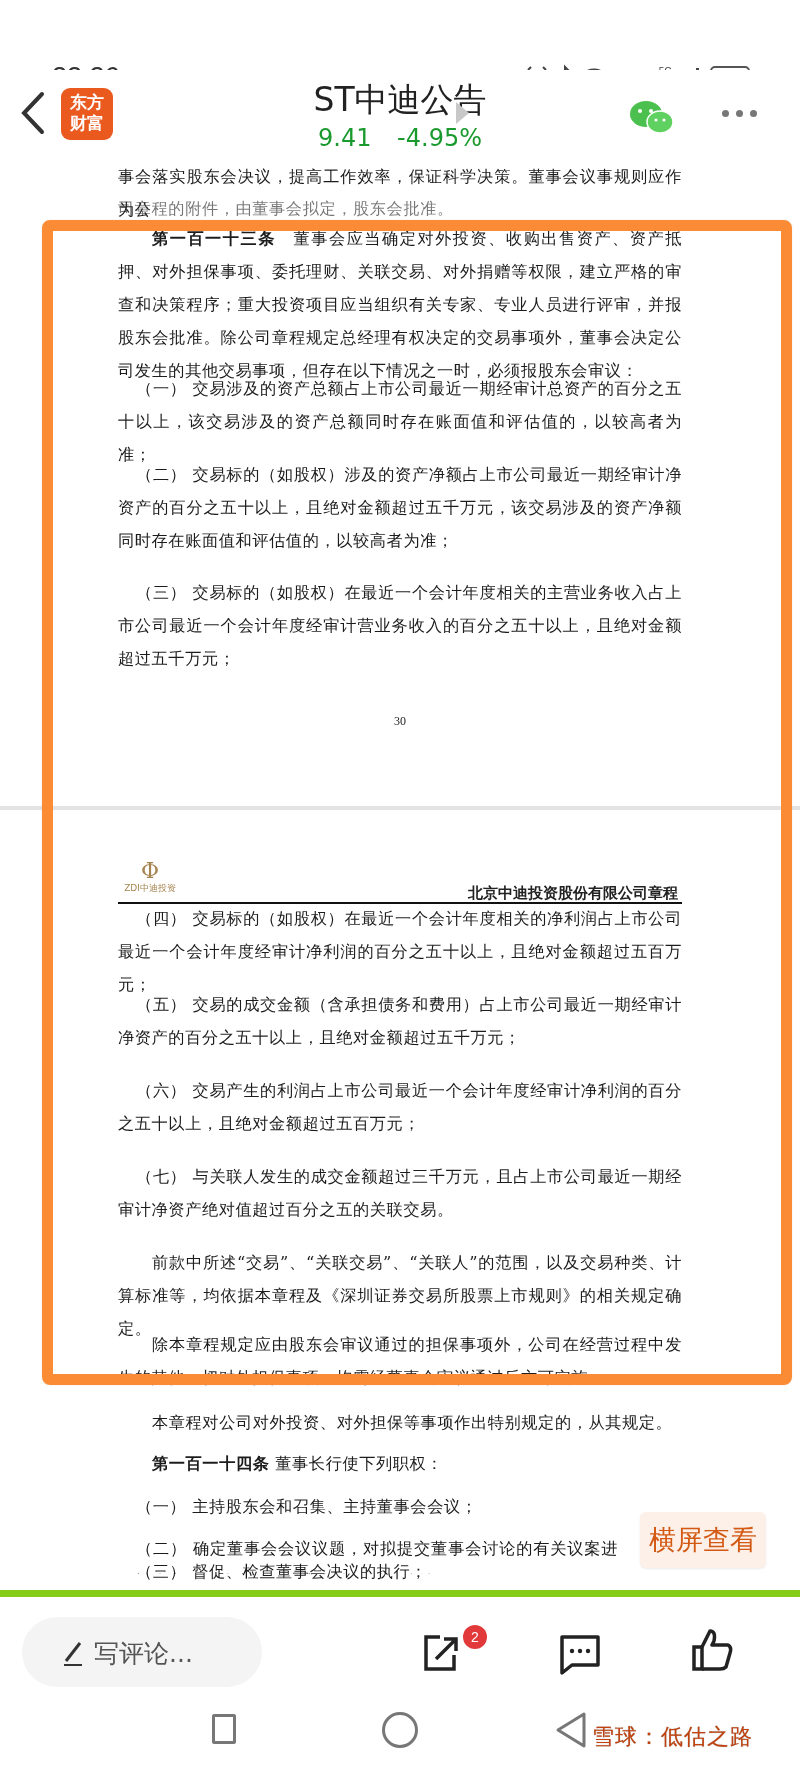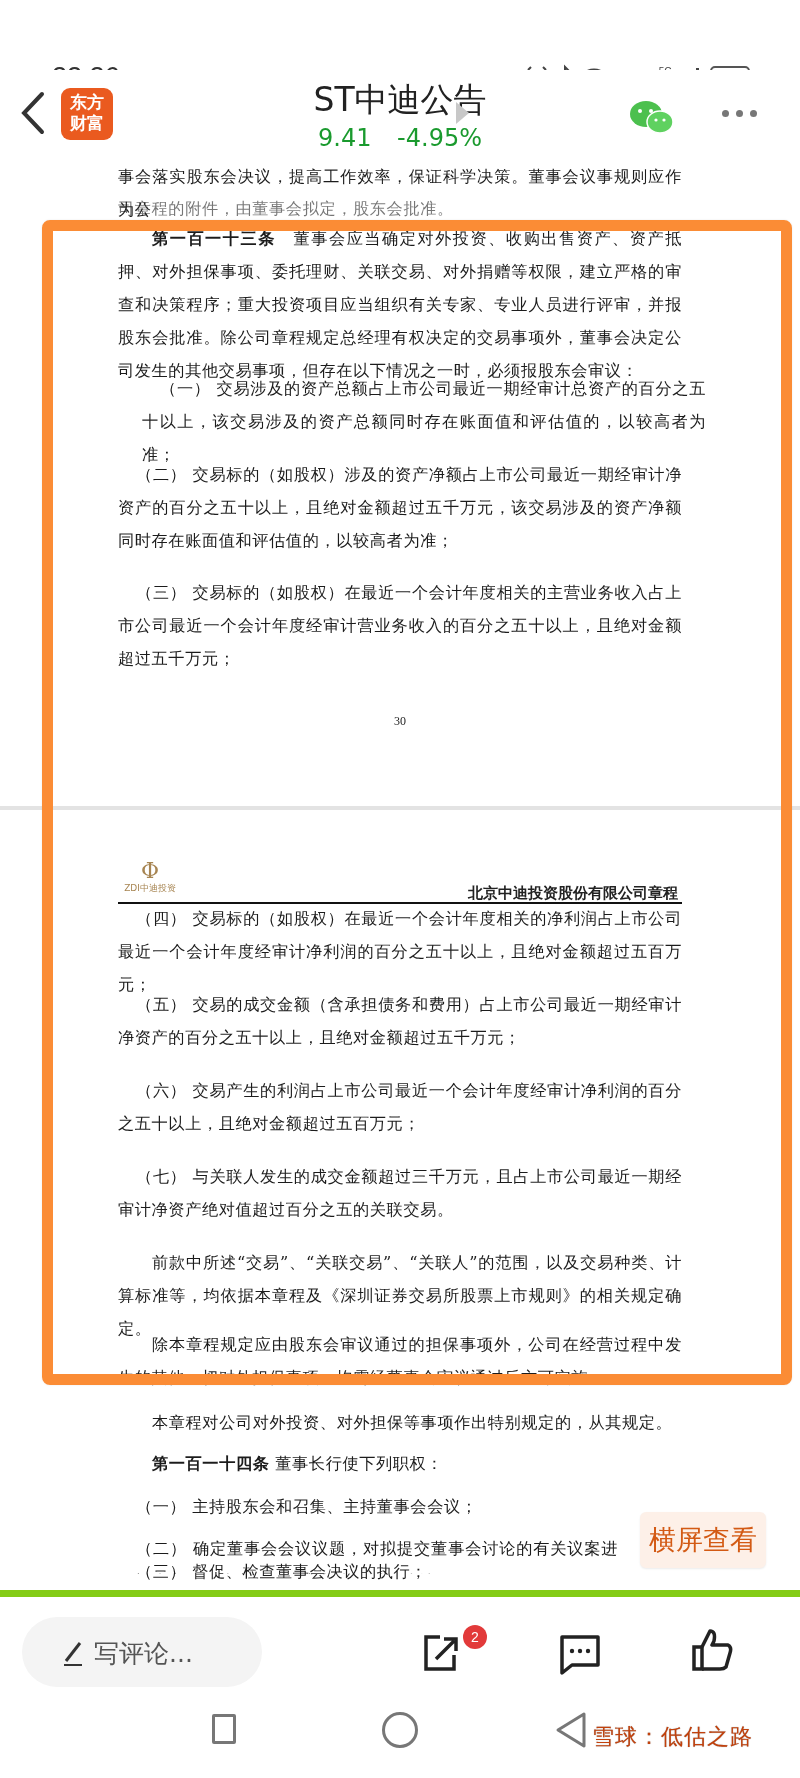--- a/index.html
+++ b/index.html
@@ -123,21 +123,21 @@
 
 <div class="doc">
 
   <div class="p" style="top:-4px;top:-4px;top:0;top:-0px;top:0px;top:-2px;top:-2px;top:-2px;top:-2px;top:-2px;">事会落实股东会决议，提高工作效率，保证科学决策。董事会议事规则应作为公</div>
   <div class="p indent" style="top:60px;">
     <b>第一百一十三条</b>　<span>董事会应当确定对外投资、收购出售资产、资产抵押、对外担保事项、委托理财、关联交易、对外捐赠等权限，建立严格的审查和决策程序；重大投资项目应当组织有关专家、专业人员进行评审，并报股东会批准。除公司章程规定总经理有权决定的交易事项外，董事会决定公司发生的其他交易事项，但存在以下情况之一时，必须报股东会审议：</span>
   </div>
 
   <div class="p" style="top:30px;opacity:0.6;">司章程的附件，由董事会拟定，股东会批准。</div>
 
-  <div class="p indent-s" style="top:210px;margin-left:24px;">
+  <div class="p indent-s" style="top:210px;">
     <span>（一）</span> <span>交易涉及的资产总额占上市公司最近一期经审计总资产的百分之五十以上，该交易涉及的资产总额同时存在账面值和评估值的，以较高者为准；</span>
   </div>
   <div class="p indent-s" style="top:296px;">
     <span>（二）</span> <span>交易标的（如股权）涉及的资产净额占上市公司最近一期经审计净资产的百分之五十以上，且绝对金额超过五千万元，该交易涉及的资产净额同时存在账面值和评估值的，以较高者为准；</span>
   </div>
   <div class="p indent-s" style="top:414px;">
     <span>（三）</span> <span>交易标的（如股权）在最近一个会计年度相关的主营业务收入占上市公司最近一个会计年度经审计营业务收入的百分之五十以上，且绝对金额超过五千万元；</span>
   </div>
 
   <div class="pagenum" style="top:552px;">30</div>

